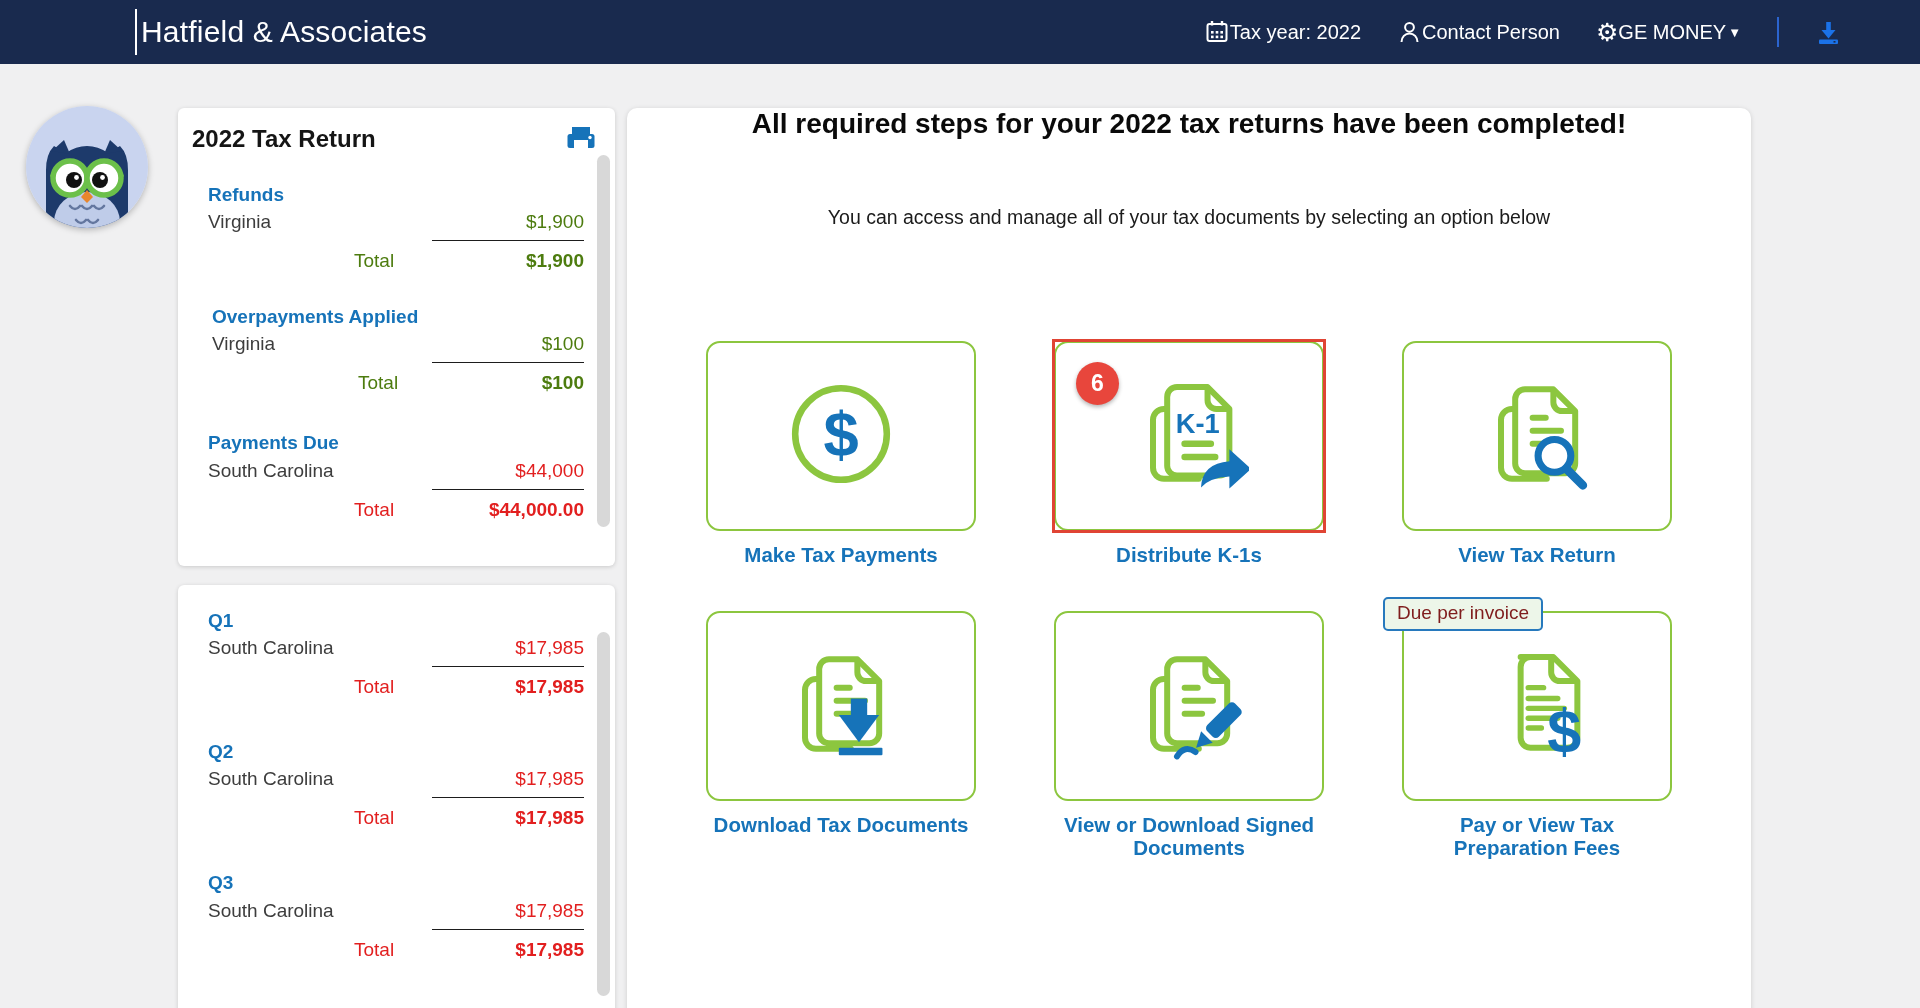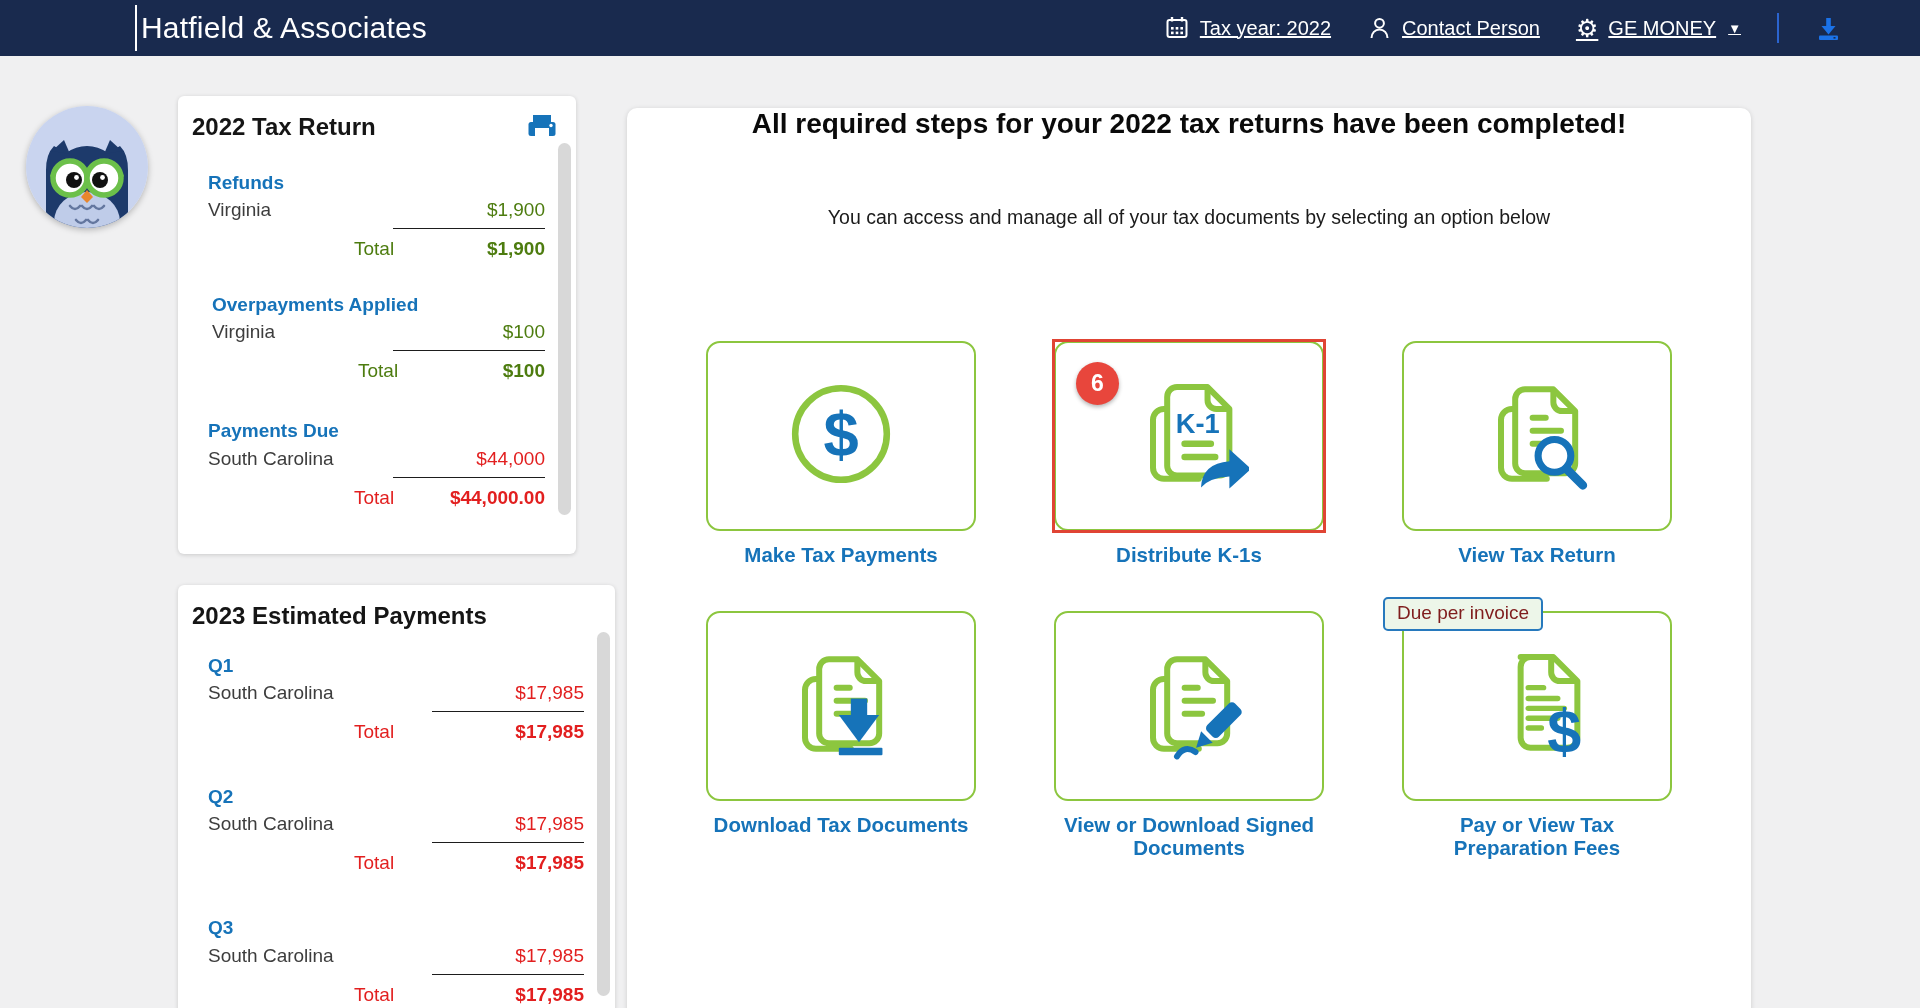--- a/index.html
+++ b/index.html
@@ -4,37 +4,37 @@
 <style>
   html,body{margin:0;padding:0;}
   body{
     width:1920px;height:1008px;overflow:hidden;position:relative;
     background:#f0f0f1;
     font-family:"Liberation Sans","DejaVu Sans",sans-serif;
     -webkit-font-smoothing:antialiased;
   }
   
   .navbar{
-    position:absolute;left:0;top:0;width:1920px;height:56px;
+    position:absolute;left:0;top:0;width:1920px;height:64px;
     background:#192a4e;display:flex;align-items:center;color:#fff;z-index:10;
   }
   .brand{font-size:30px;font-weight:500;margin-left:141px;position:relative;letter-spacing:.2px;}
   .text-caret{position:absolute;left:-6px;top:-6px;width:2px;height:46px;background:#fff;}
   .nav-right{margin-left:auto;display:flex;align-items:center;gap:36px;padding-right:78px;font-size:20px;}
-  .nav-item{display:flex;align-items:center;gap:10px;cursor:pointer;white-space:nowrap;text-decoration:underline;}
+  .nav-item{display:flex;align-items:center;cursor:pointer;white-space:nowrap;}
   .nav-item svg{display:block;}
   .gear-glyph{font-size:25px;line-height:1;}
   .caret-down{font-size:13px;margin-left:2px;}
   .nav-divider{width:2px;height:30px;background:#2b64cf;}
   
   .avatar{position:absolute;left:26px;top:106px;width:122px;height:122px;border-radius:50%;
     box-shadow:0 2px 6px rgba(0,0,0,.25);}
   
   .panel{position:absolute;background:#fff;border-radius:6px;box-shadow:0 1px 4px rgba(0,0,0,.16);}
-  #panel-tax{left:178px;top:96px;width:398px;height:458px;}
+  #panel-tax{left:178px;top:108px;width:437px;height:458px;}
   #panel-est{left:178px;top:585px;width:437px;height:460px;}
   .panel-title-row{display:flex;justify-content:space-between;align-items:flex-start;padding:17px 14px 0 14px;}
   .panel-title{font-size:24px;font-weight:bold;color:#151515;}
   .print-btn{cursor:pointer;margin-right:4px;}
   .sec{margin:0 31px 0 30px;font-size:19px;line-height:1.32;position:relative;}
   .sec-heading{font-weight:bold;color:#1673b9;}
   .sec-row{display:flex;justify-content:space-between;margin-top:2px;}
   .sec-row .lbl{color:#3d3d3d;}
   .rule{border-top:1.7px solid #1d1d1d;width:152px;margin-left:auto;margin-top:6px;}
   .sec-total{position:relative;text-align:right;margin-top:7px;}
@@ -226,23 +226,20 @@
     <div class="sec-total">
       <span class="tlabel red">Total</span>
       <span class="tamount red">$44,000.00</span>
     </div>
   </div>
 
   <div class="thumb" id="thumb-tax"></div>
 </div>
 
 <div class="panel" id="panel-est">
-  <div class="panel-title-row">
-    <div class="panel-title">2023 Estimated Payments</div>
-  </div>
 
   <div class="sec mt1">
     <div class="sec-heading">Q1</div>
     <div class="sec-row">
       <span class="lbl">South Carolina</span>
       <span class="red">$17,985</span>
     </div>
     <div class="rule"></div>
     <div class="sec-total">
       <span class="tlabel red">Total</span>

